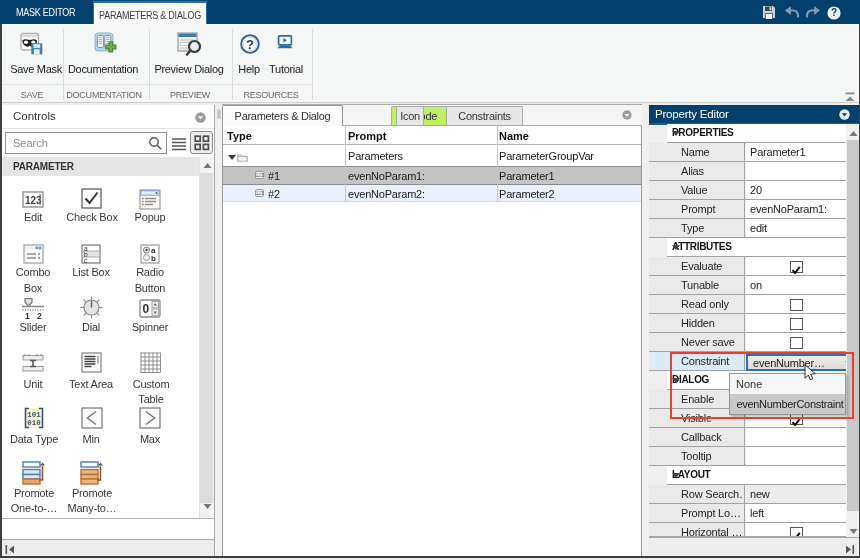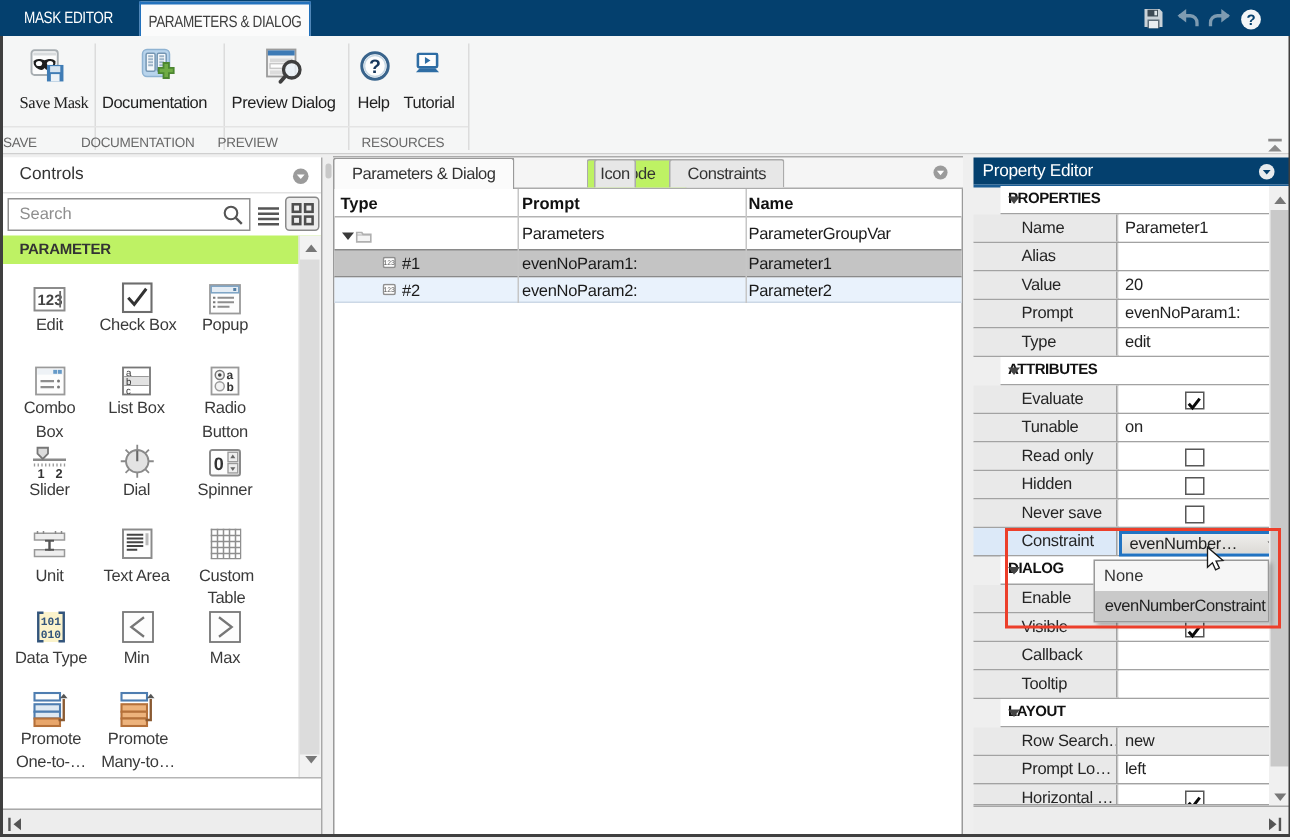--- a/index.html
+++ b/index.html
@@ -7,27 +7,27 @@
   body { font-family:"Liberation Sans", sans-serif; position:relative; background:#f0f0f0; }
   .abs { position:absolute; }
   .titlebar { left:0; top:0; width:860px; height:24px; background:#04406e; }
   .me-label { left:16px; top:6px; font-size:11px; letter-spacing:-0.3px; color:#fff; transform:scaleX(0.82); transform-origin:left; }
   .activetab { left:93px; top:1px; width:114px; height:23px; background:#fbfbfb;
     border-top:2px solid #2271bc; border-left:1px solid #2271bc; border-right:1px solid #2271bc;
     font-size:11px; letter-spacing:-0.3px; color:#3d3d3d; text-align:center; line-height:21px; white-space:nowrap; }
   .toolbar { left:0; top:24px; width:860px; height:79px; background:#f5f6f6; border-bottom:1px solid #cfcfcf; }
   .vsep { width:1px; background:#dcdcdc; top:29px; height:71px; }
   .toollabel { font-size:11px; letter-spacing:-0.3px; color:#222; top:63px; height:14px; text-align:center; white-space:nowrap; }
-  .grouplabel { font-size:9px; letter-spacing:-0.2px; color:#686868; top:90px; height:12px; text-align:left; white-space:nowrap; }
+  .grouplabel { font-size:9px; letter-spacing:-0.2px; color:#686868; top:90px; height:12px; text-align:center; white-space:nowrap; }
   .panel-bg { left:0; top:103px; width:860px; height:457px; background:#efefef; }
   
   .leftpanel { left:0; top:105px; width:215px; height:452px; background:#fff; border-right:1px solid #a8a8a8; }
   .ctl-header { left:0; top:0; width:214px; height:24px; background:#fff; border-bottom:1px solid #e2e2e2; }
   .searchbox { left:5px; top:27px; width:162px; height:22px; background:#fff; border:1px solid #909090; font-size:11px; color:#8e8e8e; line-height:20px; padding-left:7px; }
-  .param-band { left:0; top:52px; width:214px; height:19px; background:#bef264; font-weight:bold; font-size:10px; color:#333; letter-spacing:-0.2px; line-height:19px; padding-left:13px; }
+  .param-band { left:0; top:52px; width:214px; height:19px; background:#e5e5e5; font-weight:bold; font-size:10px; color:#333; letter-spacing:-0.2px; line-height:19px; padding-left:13px; }
   .lscroll { left:199px; top:52px; width:15px; height:362px; background:#f2f2f2; border-left:1px solid #e2e2e2; }
   .citem { text-align:center; font-size:11px; letter-spacing:-0.2px; color:#3a3a3a; line-height:15.5px; white-space:nowrap; }
   
   .tab { font-size:11px; letter-spacing:-0.3px; color:#333; text-align:center; white-space:nowrap; }
   .midpanel { left:222px; top:126px; width:420px; height:430px; background:#fff; border-left:1px solid #9a9a9a; border-right:1px solid #9a9a9a; }
   .th { font-weight:bold; font-size:11px; color:#111; top:4px; }
   .cell { font-size:11px; letter-spacing:-0.2px; color:#1a1a1a; }
   
   .rightpanel { left:649px; top:105px; width:211px; height:452px; }
   .pe-header { left:0; top:0; width:211px; height:18px; background:#04406e; color:#fff; font-size:11.5px; letter-spacing:-0.2px; padding:2.5px 0 0 6px; }
@@ -68,21 +68,21 @@
   <circle cx="7" cy="7" r="6.6" fill="#f2f5f7"></circle>
   <text x="7" y="10.4" text-anchor="middle" font-family="Liberation Sans" font-size="10" font-weight="bold" fill="#04406e">?</text>
 </svg>
 
 <div class="abs toolbar"></div>
 <div class="abs vsep" style="left:63px;"></div>
 <div class="abs vsep" style="left:149px;"></div>
 <div class="abs vsep" style="left:232px;"></div>
 <div class="abs vsep" style="left:312px;"></div>
 <div class="abs" style="left:0; top:84px; width:312px; height:1px; background:#e4e4e4;"></div>
-<div class="abs toollabel" style="left:2px; width:68px;font-family:Liberation Serif, serif;">Save Mask</div>
+<div class="abs toollabel" style="left:2px; width:68px;">Save Mask</div>
 <div class="abs toollabel" style="left:53px; width:100px;">Documentation</div>
 <div class="abs toollabel" style="left:144px; width:90px;">Preview Dialog</div>
 <div class="abs toollabel" style="left:234px; width:30px;">Help</div>
 <div class="abs toollabel" style="left:263px; width:46px;">Tutorial</div>
 <div class="abs grouplabel" style="left:2px; width:60px;">SAVE</div>
 <div class="abs grouplabel" style="left:54px; width:100px;">DOCUMENTATION</div>
 <div class="abs grouplabel" style="left:145px; width:90px;">PREVIEW</div>
 <div class="abs grouplabel" style="left:241px; width:60px;">RESOURCES</div>
 
 <svg class="abs" style="left:20px; top:31px;" width="24" height="24" viewBox="0 0 24 24">

